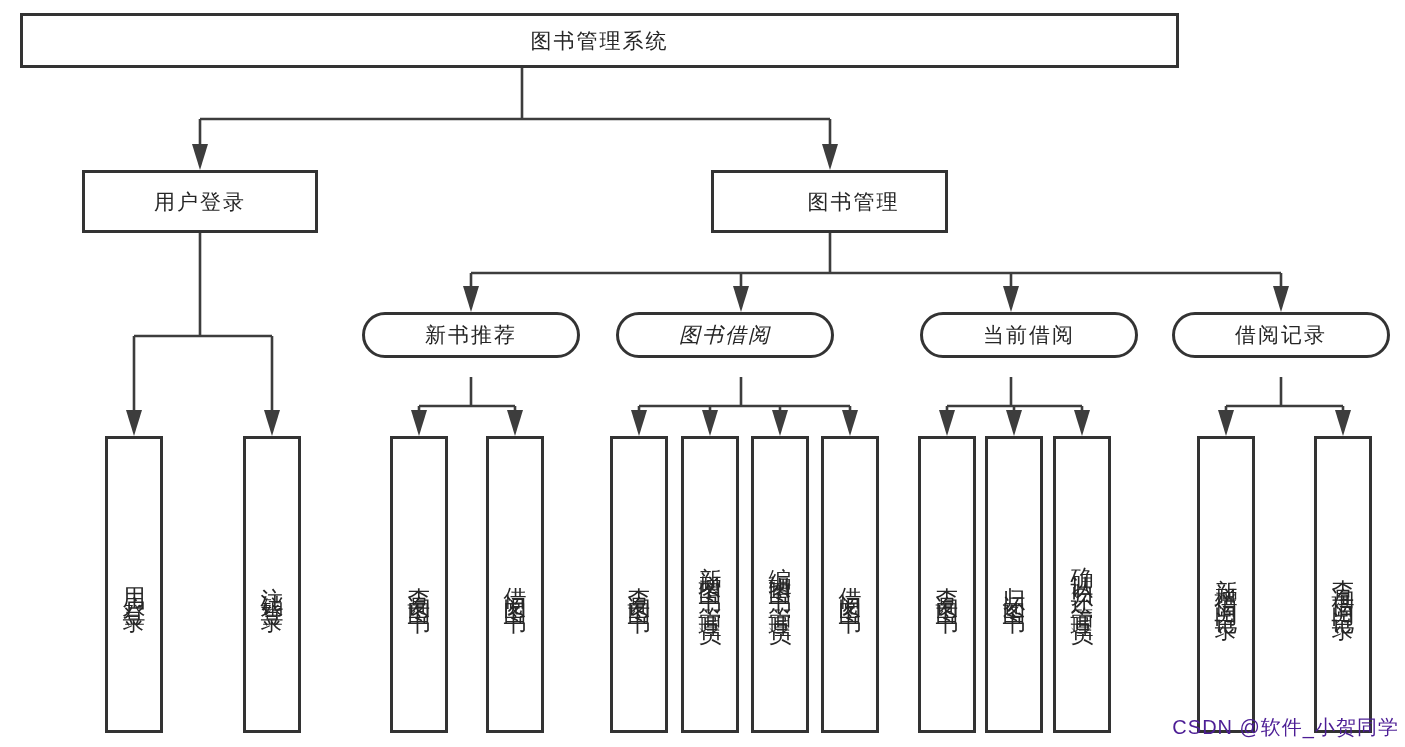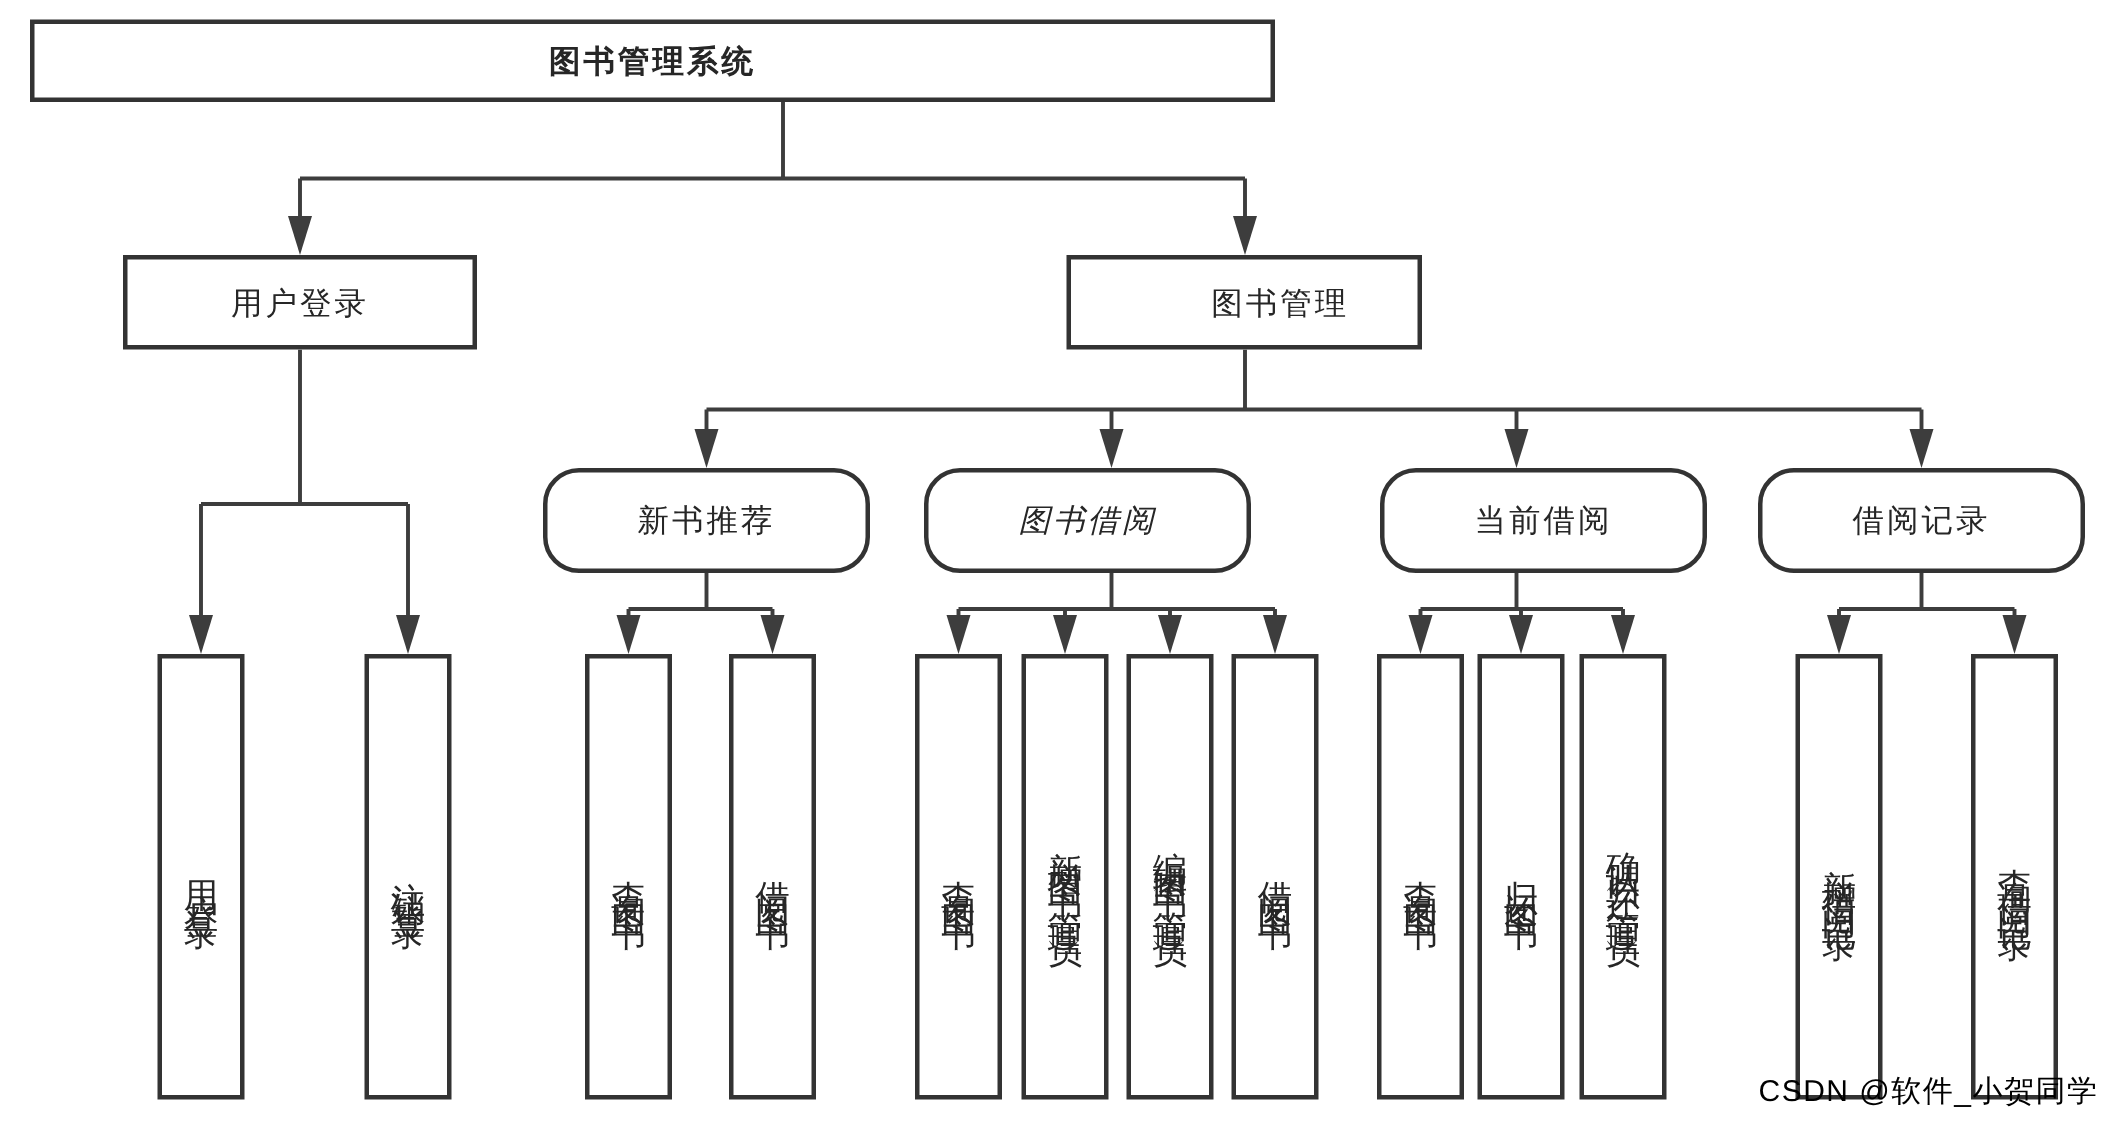--- a/index.html
+++ b/index.html
@@ -11,24 +11,24 @@
     overflow:hidden;
   }
   .connectors{position:absolute;left:0;top:0;}
   .box{
     position:absolute;box-sizing:border-box;
     background:#ffffff;border:3px solid #333333;
     display:flex;align-items:center;justify-content:center;
     font-size:21px;letter-spacing:2px;color:#262626;
     white-space:nowrap;
   }
-  .n-root{left:20px;top:13px;width:830px;height:55px;font-weight:bold;}
+  .n-root{left:20px;top:13px;width:1159px;height:55px;}
   .n-user-login{left:82px;top:170px;width:236px;height:63px;}
   .n-book-mgmt{left:711px;top:170px;width:237px;height:63px;padding-left:48px;}
-  .n-l3{top:312px;width:218px;height:70px;border-radius:24px;}
+  .n-l3{top:312px;width:218px;height:46px;border-radius:24px;}
   .n-new-book{left:362px;}
   .n-book-borrow{left:616px;font-style:italic;}
   .n-current-borrow{left:920px;}
   .n-borrow-record{left:1172px;}
   .leaf{
     position:absolute;top:436px;width:58px;height:297px;
     box-sizing:border-box;background:#ffffff;border:3px solid #333333;
     display:flex;align-items:center;justify-content:center;
   }
   .leaf span{
@@ -36,21 +36,21 @@
     font-size:23px;letter-spacing:8px;line-height:1;
     color:#262626;
   }
   .lf-1a{left:105px;} .lf-1b{left:243px;}
   .lf-2a{left:390px;} .lf-2b{left:486px;}
   .lf-3a{left:610px;} .lf-3b{left:681px;} .lf-3c{left:751px;} .lf-3d{left:821px;}
   .lf-4a{left:918px;} .lf-4b{left:985px;} .lf-4c{left:1053px;}
   .lf-5a{left:1197px;} .lf-5b{left:1314px;}
   .watermark{
     position:absolute;right:6px;bottom:6px;
-    font-size:20px;color:#000000;letter-spacing:1px;
+    font-size:20px;color:#4c1d95;letter-spacing:1px;
     z-index:5;white-space:nowrap;
   }
 </style>
 </head>
 <body>
 
 <div class="stage">
 
   <svg class="connectors" width="1405" height="747" viewBox="0 0 1405 747" xmlns="http://www.w3.org/2000/svg">
     <g stroke="#3d3d3d" stroke-width="2.6" fill="none">

